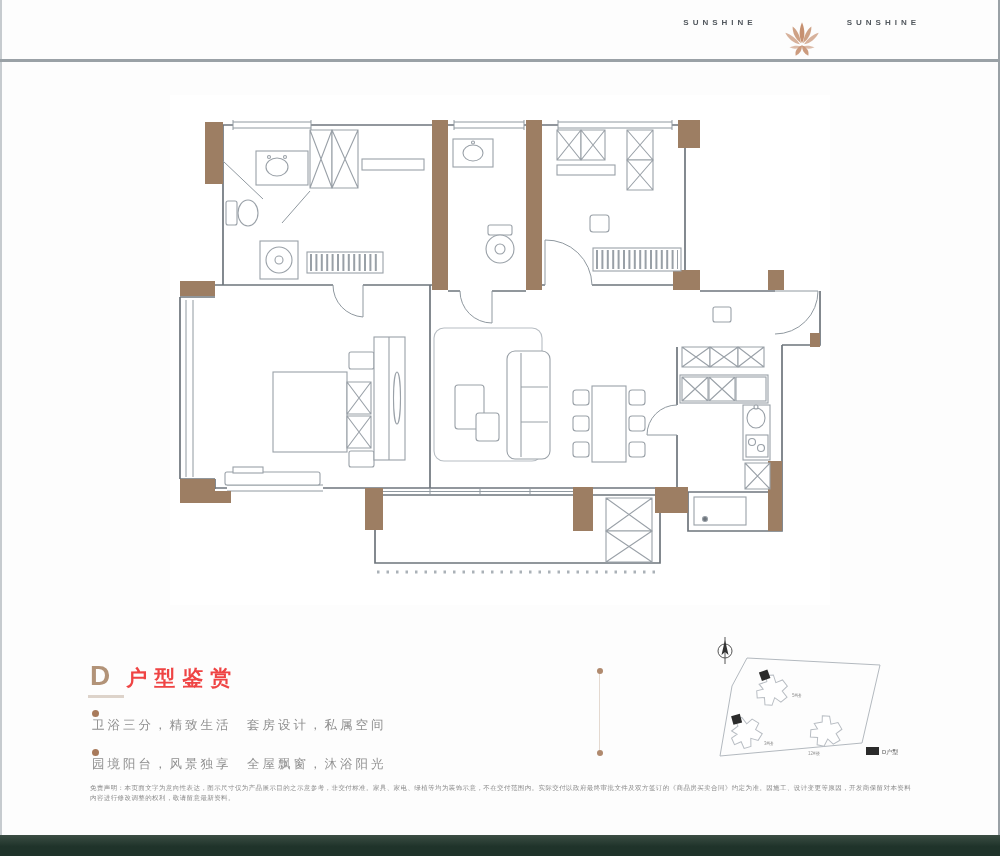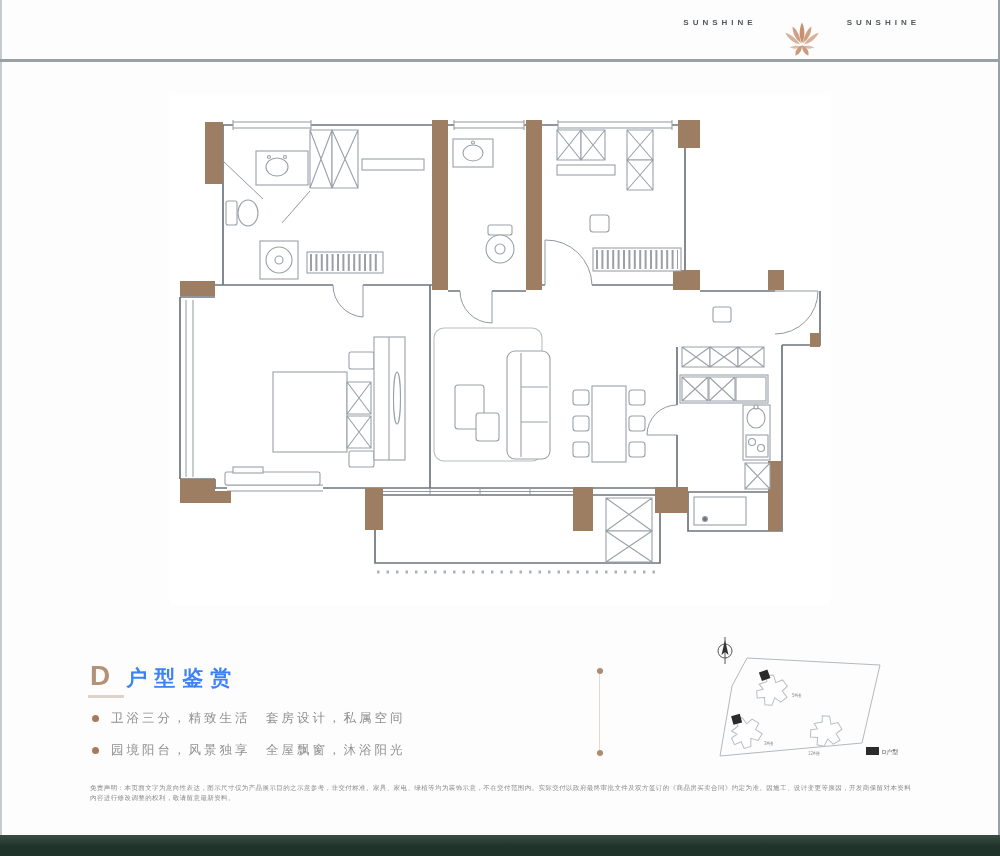--- a/index.html
+++ b/index.html
@@ -9,23 +9,23 @@
   }
   .edge-left{position:absolute;left:0;top:0;bottom:0;width:2px;background:#c6cbcf;}
   .edge-right{position:absolute;right:0;top:0;bottom:0;width:2px;background:#9aa1a6;}
   .top-rule{position:absolute;left:0;right:0;top:59px;height:3px;background:#9aa1a6;}
   .brand{position:absolute;top:18px;right:80px;display:flex;align-items:flex-start;gap:22px;}
   .brand-word{font-size:8px;letter-spacing:4px;color:#51575d;font-weight:bold;}
   .plan-wrap{position:absolute;left:170px;top:95px;width:660px;height:510px;}
   .title-block{position:absolute;left:90px;top:660px;display:flex;align-items:baseline;}
   .title-letter{font-size:28px;font-weight:bold;color:#b29378;position:relative;}
   .title-letter .u{position:absolute;left:-2px;bottom:-6px;width:36px;height:3px;background:#ddd3ca;}
-  .title-text{font-size:21px;font-weight:bold;color:#3b82f6;letter-spacing:7px;margin-left:16px;}
+  .title-text{font-size:21px;font-weight:bold;color:#ef4444;letter-spacing:7px;margin-left:16px;}
   .features{position:absolute;left:92px;top:710px;}
-  .feature-row{display:flex;align-items:center;margin-bottom:15px;}
+  .feature-row{display:flex;margin-bottom:15px;flex-direction:column;}
   .bullet{width:7px;height:7px;border-radius:50%;background:#a87a5b;margin-right:12px;flex:0 0 auto;}
   .feature-label{font-size:12.5px;color:#8f8f8f;letter-spacing:3px;font-weight:500;}
   .v-divider{position:absolute;left:599px;top:672px;height:80px;width:0;border-left:1px solid #e4d9d0;}
   .v-divider::before,.v-divider::after{
     content:"";position:absolute;left:-3.5px;width:6px;height:6px;border-radius:50%;background:#b08a6e;}
   .v-divider::before{top:-4px;} .v-divider::after{bottom:-4px;}
   .siteplan-wrap{position:absolute;left:680px;top:633px;width:235px;height:142px;}
   .disclaimer{position:absolute;left:90px;top:783px;width:822px;
     font-size:6.5px;line-height:10px;color:#8c8c8c;letter-spacing:.4px;}
   .footer-bar{position:absolute;left:0;right:0;bottom:0;height:21px;

